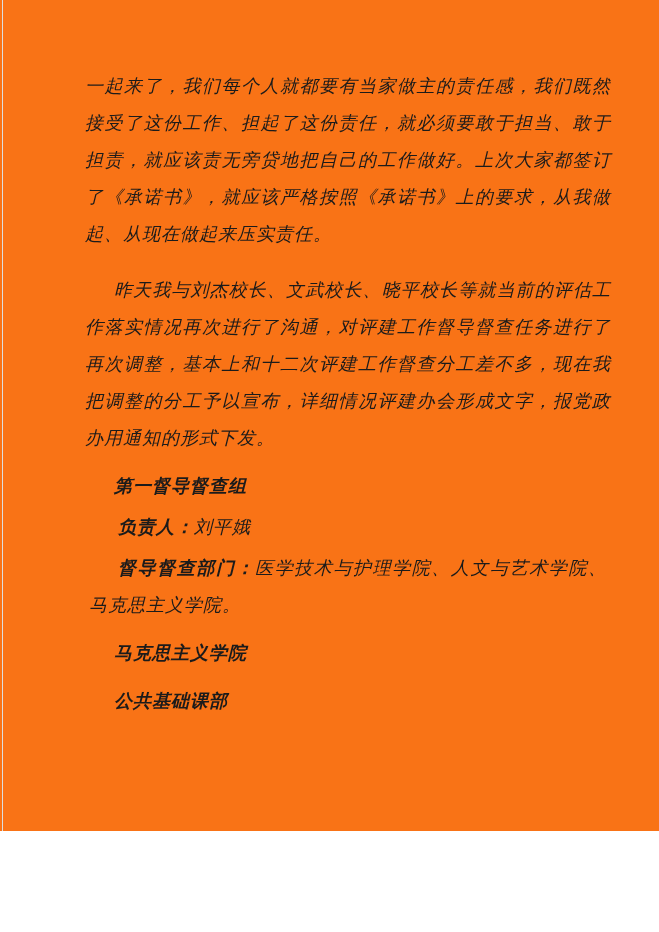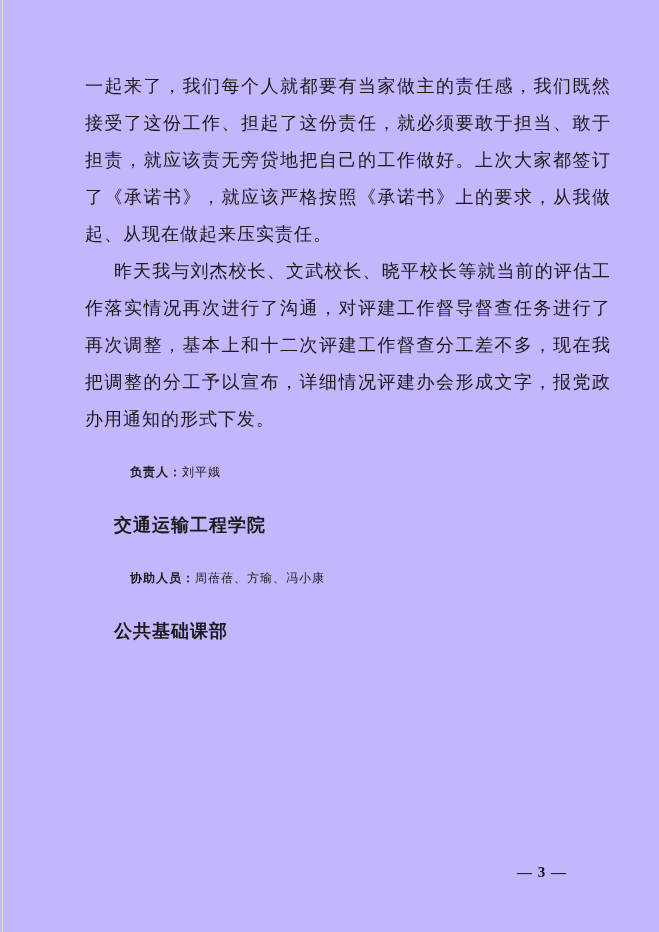--- a/index.html
+++ b/index.html
@@ -3,25 +3,26 @@
 <meta charset="utf-8">
 <style>
   html, body {
     margin: 0;
     padding: 0;
     background: #ffffff;
   }
   .page {
     position: relative;
     width: 659px;
-    height: 932px;
-    background: #c4b5fd;
+    height: 831px;
+    background: #f97316;
     overflow: hidden;
     font-family: "Liberation Serif", "DejaVu Serif", serif;
     color: #1b1b1b;
+    font-style: italic;
   }
   
   .page-edge {
     position: absolute;
     left: 2px;
     top: 0;
     width: 1px;
     height: 932px;
     background: #dedede;
   }
@@ -34,36 +35,37 @@
   .para {
     margin: 0;
     font-size: 18px;
     line-height: 37px;
     letter-spacing: 1px;
     text-align: justify;
     text-justify: inter-character;
   }
   .indent {
     text-indent: 29px;
+    margin-top: 19px;
   }
   .group {
     margin-top: 11px;
   }
   .group-title {
     margin: 0;
     font-size: 18px;
     line-height: 37px;
     letter-spacing: 1px;
     text-indent: 29px;
     font-weight: bold;
     font-family: "Liberation Sans", "DejaVu Sans", sans-serif;
   }
   .field {
-    margin: 16px;
-    font-size: 12px;
+    margin: 4px;
+    font-size: 18px;
     line-height: 37px;
     letter-spacing: 1px;
     text-indent: 29px;
     text-align: justify;
     text-justify: inter-character;
   }
   .field .label {
     font-weight: bold;
     font-family: "Liberation Sans", "DejaVu Sans", sans-serif;
   }
@@ -83,26 +85,27 @@
 
 <div class="page">
   <div class="page-edge"></div>
 
   <div class="content">
 
     <p class="para">一起来了，我们每个人就都要有当家做主的责任感，我们既然接受了这份工作、担起了这份责任，就必须要敢于担当、敢于担责，就应该责无旁贷地把自己的工作做好。上次大家都签订了《承诺书》，就应该严格按照《承诺书》上的要求，从我做起、从现在做起来压实责任。</p>
     <p class="para indent">昨天我与刘杰校长、文武校长、晓平校长等就当前的评估工作落实情况再次进行了沟通，对评建工作督导督查任务进行了再次调整，基本上和十二次评建工作督查分工差不多，现在我把调整的分工予以宣布，详细情况评建办会形成文字，报党政办用通知的形式下发。</p>
 
     <section class="group">
+      <p class="group-title">第一督导督查组</p>
       <p class="field"><span class="label">负责人：</span><span class="value">刘平娥</span></p>
+      <p class="field"><span class="label">督导督查部门：</span><span class="value">医学技术与护理学院、人文与艺术学院、马克思主义学院。</span></p>
     </section>
 
     <section class="group">
-      <p class="group-title">交通运输工程学院</p>
-      <p class="field"><span class="label">协助人员：</span><span class="value">周蓓蓓、方瑜、冯小康</span></p>
+      <p class="group-title">马克思主义学院</p>
     </section>
 
     <section class="group">
       <p class="group-title">公共基础课部</p>
     </section>
 
   </div>
 
   <div class="page-number">— 3 —</div>
 </div>

